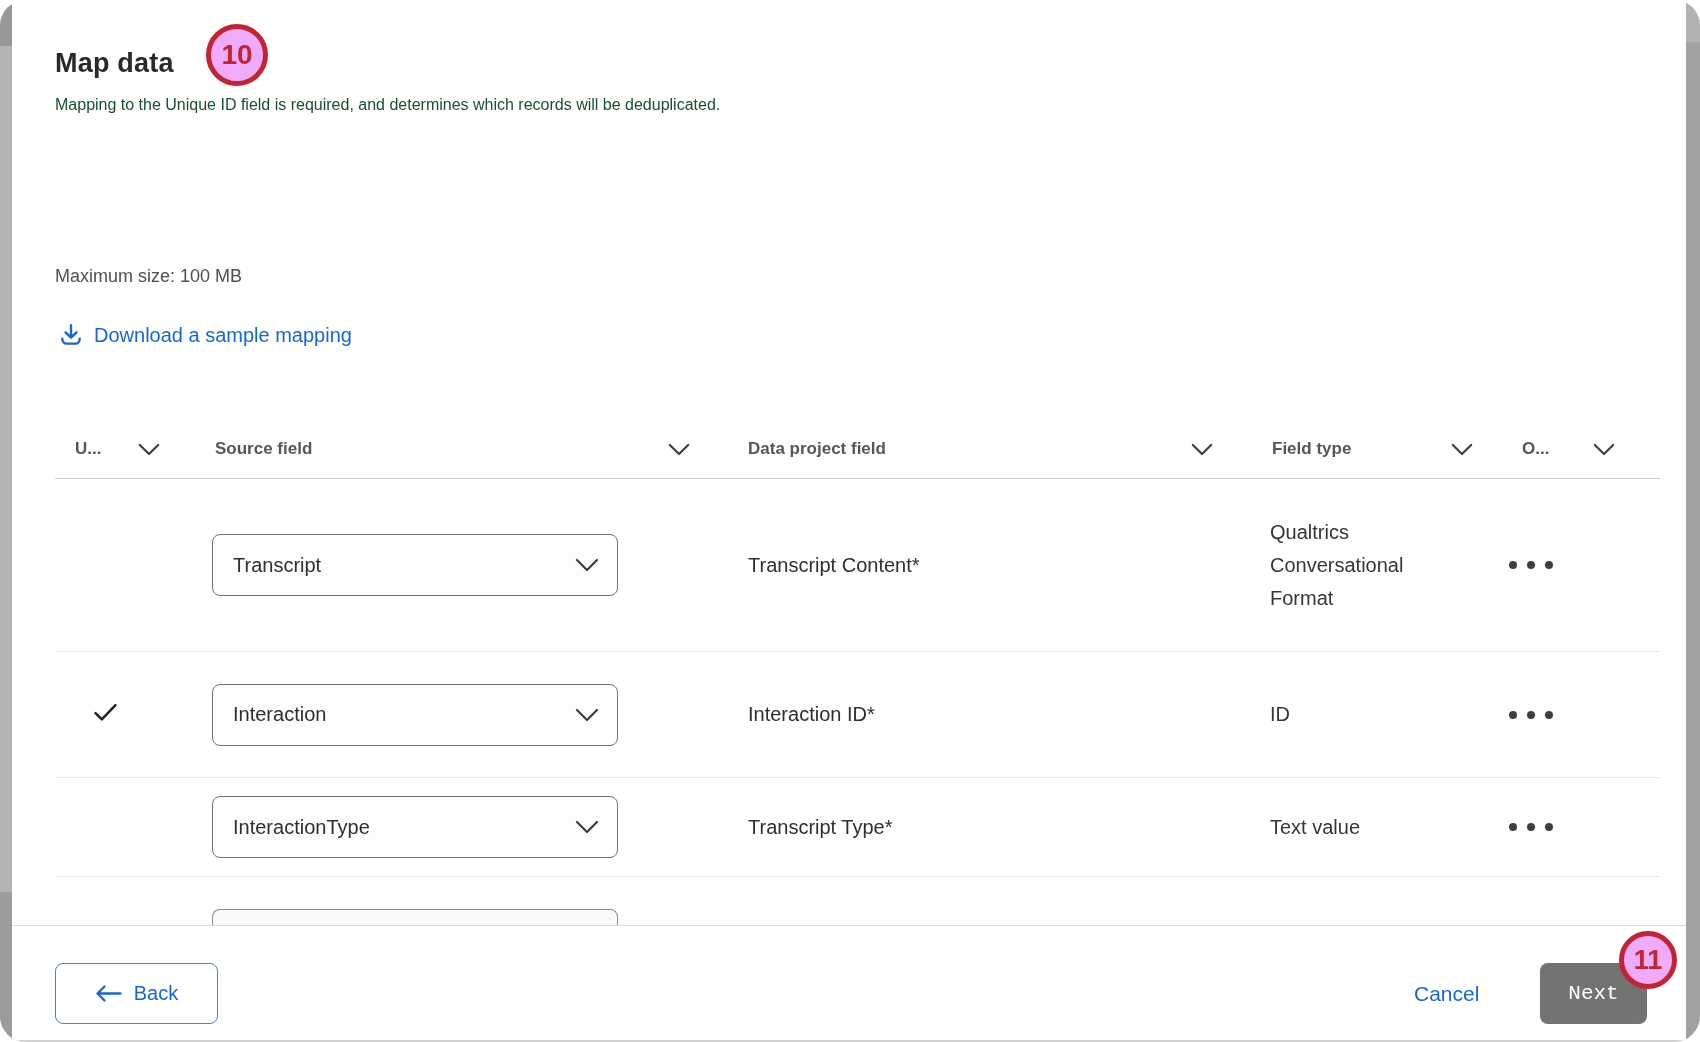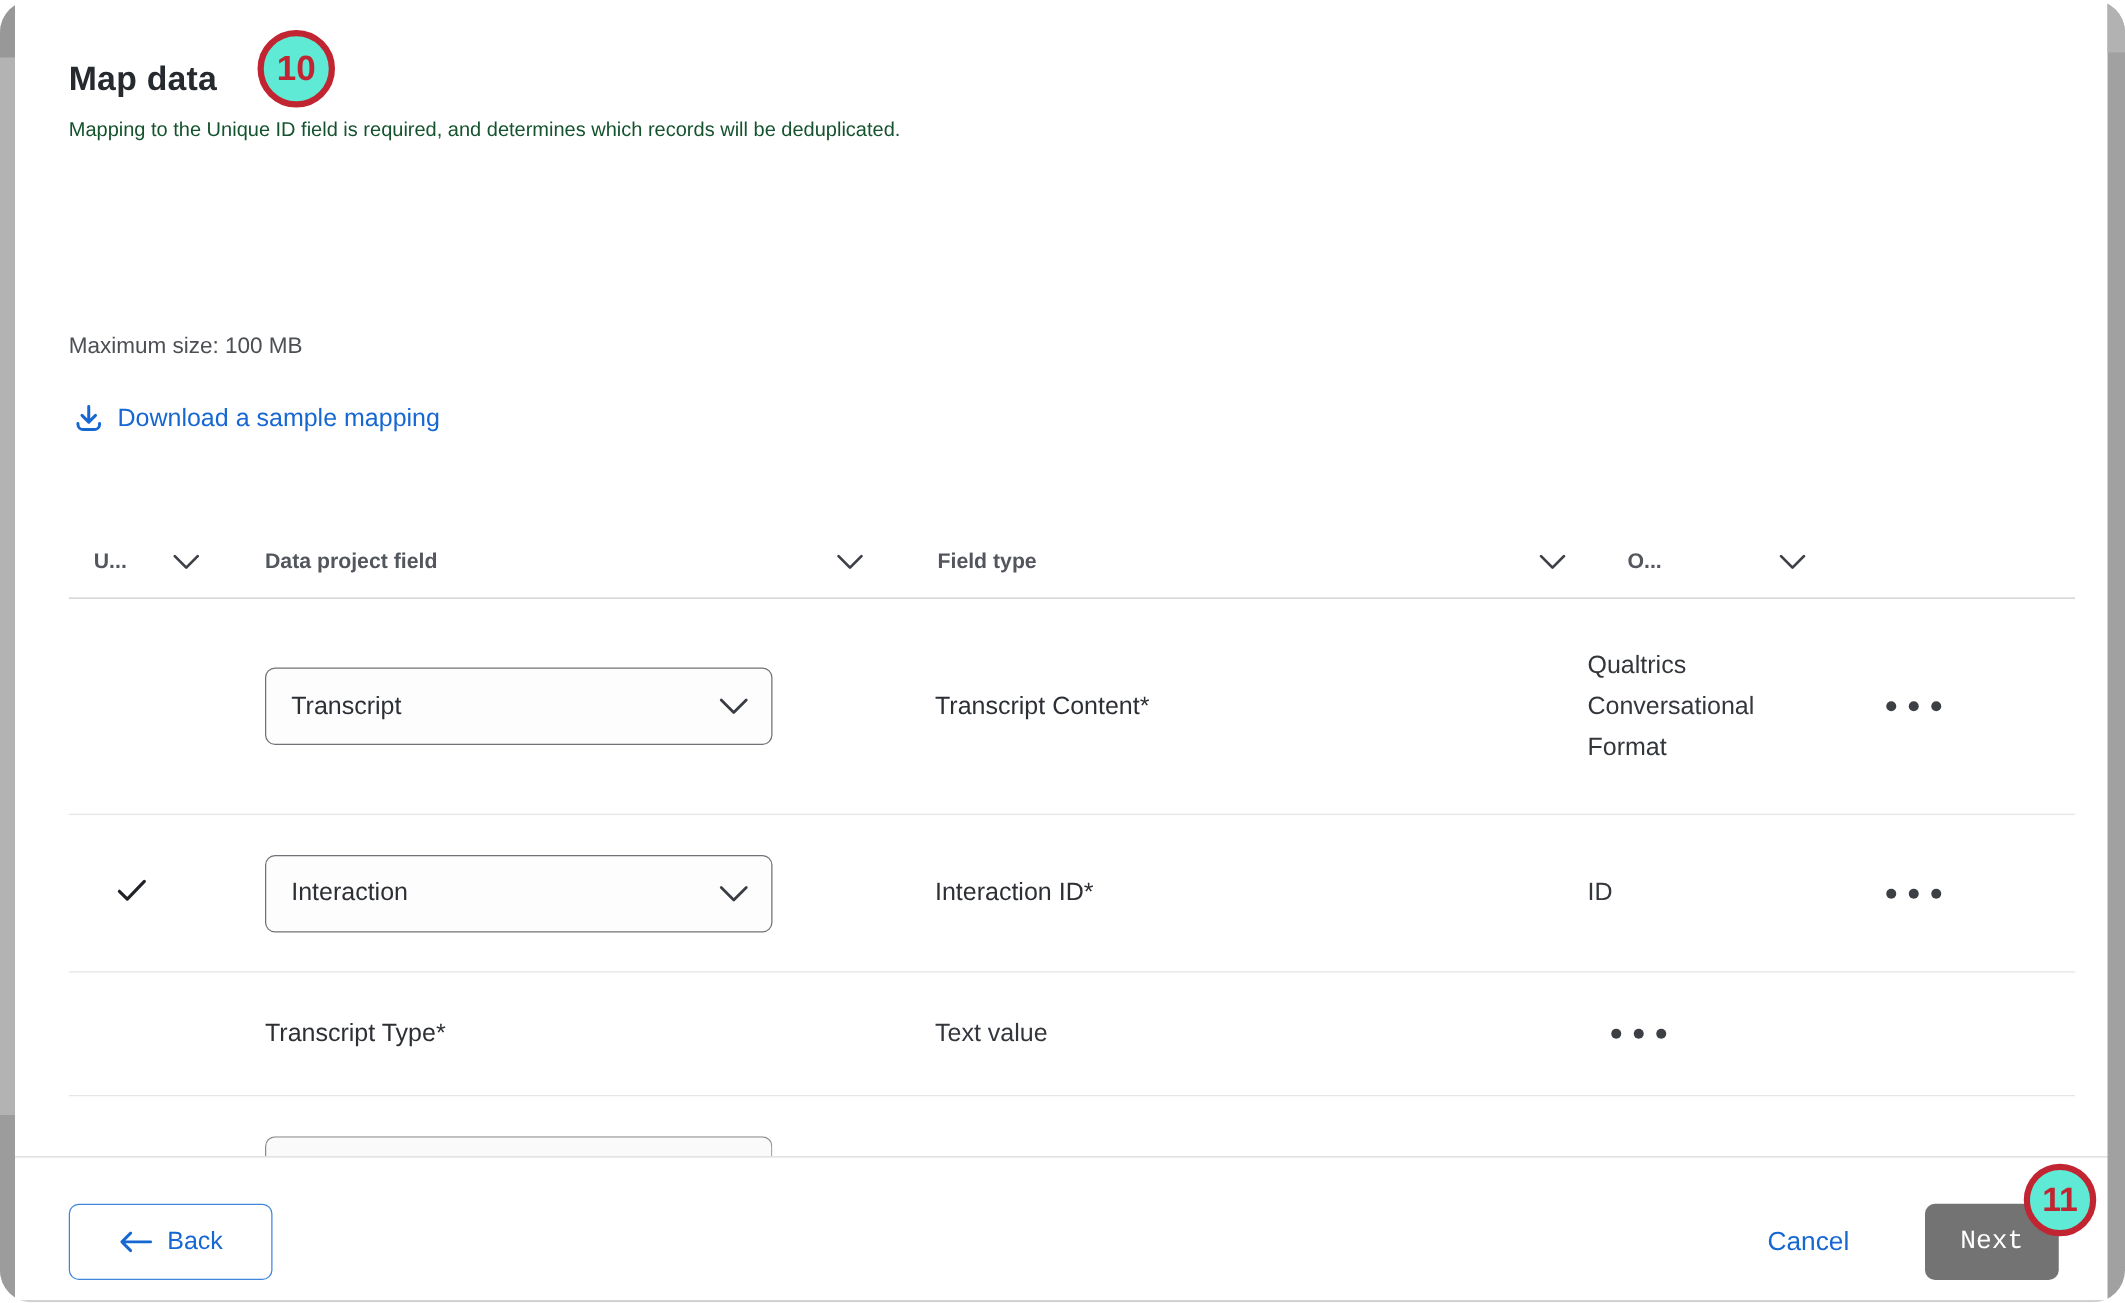--- a/index.html
+++ b/index.html
@@ -11,21 +11,21 @@
   .edge-left .seg-top{position:absolute;left:0;top:0;width:12px;height:46px;background:#989898;}
   .edge-left .seg-bot{position:absolute;left:0;bottom:0;width:12px;height:150px;background:#9c9c9c;}
   .edge-right{position:absolute;right:0;top:0;width:14px;height:1042px;background:#a1a1a1;z-index:6;}
   .edge-right .seg-top{position:absolute;left:0;top:0;width:14px;height:42px;background:#b2b2b2;}
   .bottom-edge{position:absolute;left:0;bottom:0;width:1700px;height:2px;background:#d2d2d2;z-index:5;}
 
   
   .page-title{position:absolute;left:55px;top:30px;font-size:27px;font-weight:600;color:#26292e;letter-spacing:.2px;}
   .page-subtitle{position:absolute;left:55px;top:80px;font-size:16px;color:#14532d;}
 
-  .step-badge{position:absolute;box-sizing:border-box;border:5px solid #c12531;background:#5eead4;
+  .step-badge{position:absolute;box-sizing:border-box;border:5px solid #c12531;background:#f0abfc;
               border-radius:50%;display:flex;align-items:center;justify-content:center;
               color:#c12531;font-weight:700;z-index:10;}
   .badge-10{left:206px;top:24px;width:62px;height:62px;font-size:28px;}
   .badge-11{left:1619px;top:930px;width:58px;height:58px;font-size:27px;}
 
   
   .btn-outline{position:absolute;box-sizing:border-box;border:1.5px solid #4186dd;border-radius:8px;
                background:#ffffff;color:#1667d2;font-size:20px;font-weight:500;
                display:flex;align-items:center;justify-content:center;cursor:pointer;
                font-family:"Liberation Sans","DejaVu Sans",sans-serif;}
@@ -111,20 +111,26 @@
 
   <div class="map-table">
 
     <div class="t-row t-head">
       <div class="h-cell hc1">
         <span>U...</span>
         <svg class="chev" width="22" height="13" viewBox="0 0 24 14">
           <path d="M2 2 L12 12 L22 2" fill="none" stroke="currentColor" stroke-width="2.4" stroke-linecap="round" stroke-linejoin="round"></path>
         </svg>
       </div>
+      <div class="h-cell hc2">
+        <span>Source field</span>
+        <svg class="chev" width="22" height="13" viewBox="0 0 24 14">
+          <path d="M2 2 L12 12 L22 2" fill="none" stroke="currentColor" stroke-width="2.4" stroke-linecap="round" stroke-linejoin="round"></path>
+        </svg>
+      </div>
       <div class="h-cell hc3">
         <span>Data project field</span>
         <svg class="chev" width="22" height="13" viewBox="0 0 24 14">
           <path d="M2 2 L12 12 L22 2" fill="none" stroke="currentColor" stroke-width="2.4" stroke-linecap="round" stroke-linejoin="round"></path>
         </svg>
       </div>
       <div class="h-cell hc4">
         <span>Field type</span>
         <svg class="chev" width="22" height="13" viewBox="0 0 24 14">
           <path d="M2 2 L12 12 L22 2" fill="none" stroke="currentColor" stroke-width="2.4" stroke-linecap="round" stroke-linejoin="round"></path>
@@ -179,20 +185,28 @@
         <button class="dots">
           <i></i>
             <i></i>
             <i></i>
         </button>
       </div>
     </div>
 
     <div class="t-row b-row row-3">
       <div class="check-cell"></div>
+      <div>
+        <div class="dropdown">
+          <span class="dd-label">InteractionType</span>
+          <svg class="chev" width="24" height="14" viewBox="0 0 24 14">
+            <path d="M2 2 L12 12 L22 2" fill="none" stroke="currentColor" stroke-width="2.2" stroke-linecap="round" stroke-linejoin="round"></path>
+          </svg>
+        </div>
+      </div>
       <div class="proj-cell">Transcript Type*</div>
       <div class="type-cell">Text value</div>
       <div class="opts-cell">
         <button class="dots">
           <i></i>
             <i></i>
             <i></i>
         </button>
       </div>
     </div>

